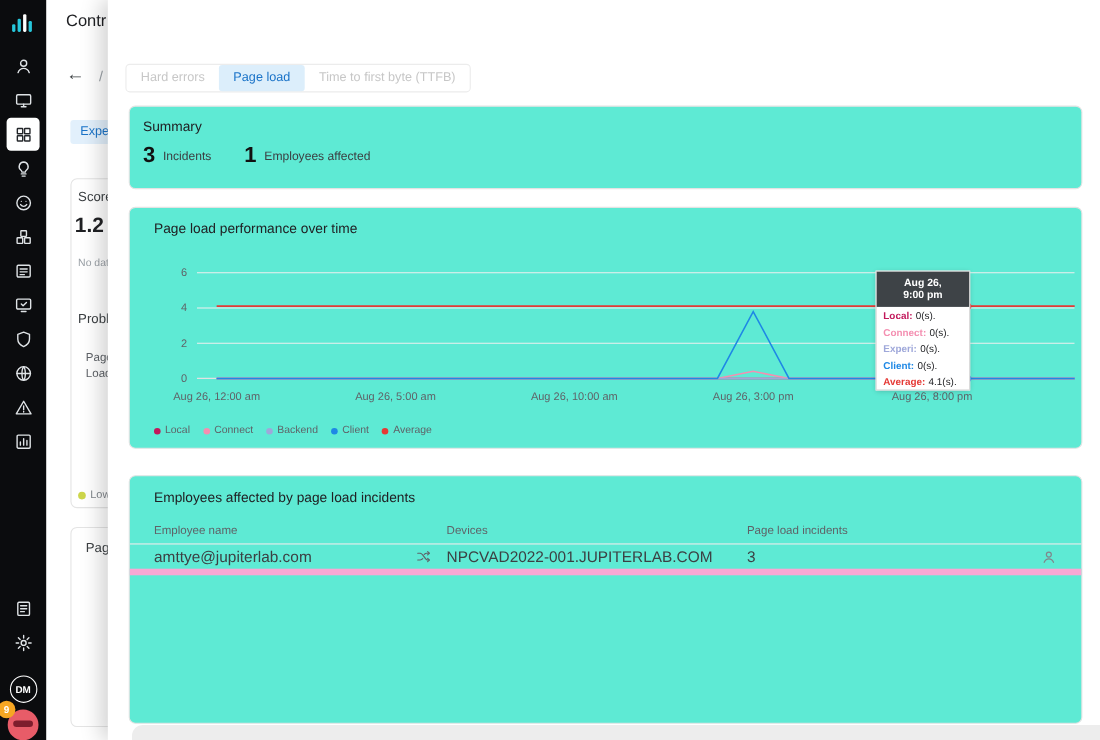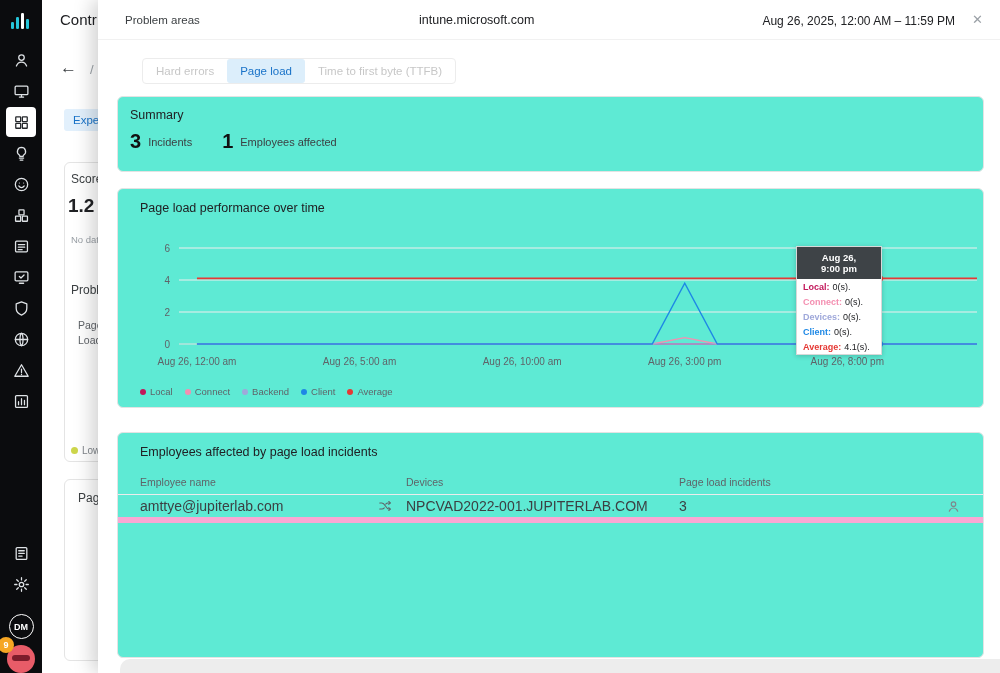--- a/index.html
+++ b/index.html
@@ -46,21 +46,21 @@
 
   
   .overlay { position:absolute; left:98px; top:0; width:902px; height:673px; background:#fff; z-index:10;
              box-shadow:-6px 0 18px rgba(0,0,0,0.18); }
   .ov-header { position:absolute; top:0; left:0; right:0; height:40px; border-bottom:1px solid #f1f1f1; background:#fff; }
   .ov-title { position:absolute; left:27px; top:14px; font-size:11.5px; color:#3c4043; }
   .ov-subject { position:absolute; left:321px; top:13px; font-size:12.5px; color:#202124; }
   .ov-date { position:absolute; right:45px; top:14px; font-size:12px; color:#202124; }
   .ov-close { position:absolute; right:17px; top:12px; font-size:13px; color:#9aa0a6; cursor:pointer; }
 
-  .tabs { position:absolute; left:44px; top:58px; display:flex; border:1px solid #ececec; border-radius:4px; background:#fff;align-items:flex-end; }
+  .tabs { position:absolute; left:16px; top:58px; display:flex; border:1px solid #ececec; border-radius:4px; background:#fff;align-items:flex-end; }
   .tab { font-size:11.5px; padding:6px 13px; color:#c7c7c7; cursor:pointer; white-space:nowrap; border-radius:3px; }
   .tab.selected { background:#dceefb; color:#1a73c8; }
 
   .card { position:absolute; left:19px; width:867px; border:1px solid #e3e3e3; border-radius:6px; background:#5eead4; }
   .card-summary { top:96px; height:76px; }
   .card-chart   { top:188px; height:220px; }
   .card-table   { top:432px; height:226px; }
 
   .summary-title { position:absolute; left:12px; top:11px; font-size:12.5px; color:#202124; }
   .summary-stats { position:absolute; left:12px; top:33px; display:flex; align-items:center; }
@@ -221,26 +221,20 @@
   <div class="bgp-line1">Page</div>
   <div class="bgp-line2">Load</div>
   <div class="bgp-low">
     <span class="dot"></span>
     <span>Low</span>
   </div>
   <div class="bgp-page-l">Page l</div>
 </div>
 
 <div class="overlay">
-  <div class="ov-header">
-    <div class="ov-title">Problem areas</div>
-    <div class="ov-subject">intune.microsoft.com</div>
-    <div class="ov-date">Aug 26, 2025, 12:00 AM – 11:59 PM</div>
-    <div class="ov-close">✕</div>
-  </div>
 
   <div class="tabs" id="tabs">
       <div class="tab disabled">Hard errors</div>
       <div class="tab selected">Page load</div>
       <div class="tab disabled">Time to first byte (TTFB)</div>
     </div>
 
   <section class="card card-summary">
     <div class="summary-title">Summary</div>
     <div class="summary-stats">
@@ -287,21 +281,21 @@
           <div id="tooltip-rows">
               <div class="tooltip-row">
                 <span class="tl" style="color:#c2185b">Local:</span>
                 <span>0(s).</span>
               </div>
               <div class="tooltip-row">
                 <span class="tl" style="color:#f48fb1">Connect:</span>
                 <span>0(s).</span>
               </div>
               <div class="tooltip-row">
-                <span class="tl" style="color:#9fa8da">Devices:</span>
+                <span class="tl" style="color:#9fa8da">Experi:</span>
                 <span>0(s).</span>
               </div>
               <div class="tooltip-row">
                 <span class="tl" style="color:#1e88e5">Client:</span>
                 <span>0(s).</span>
               </div>
               <div class="tooltip-row">
                 <span class="tl" style="color:#e53935">Average:</span>
                 <span>4.1(s).</span>
               </div>

